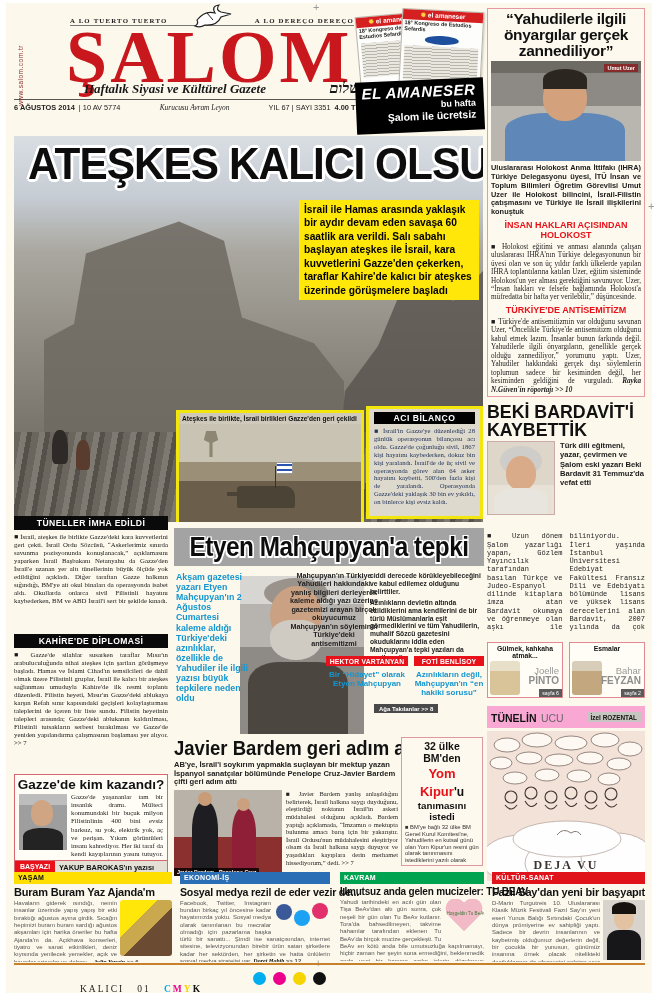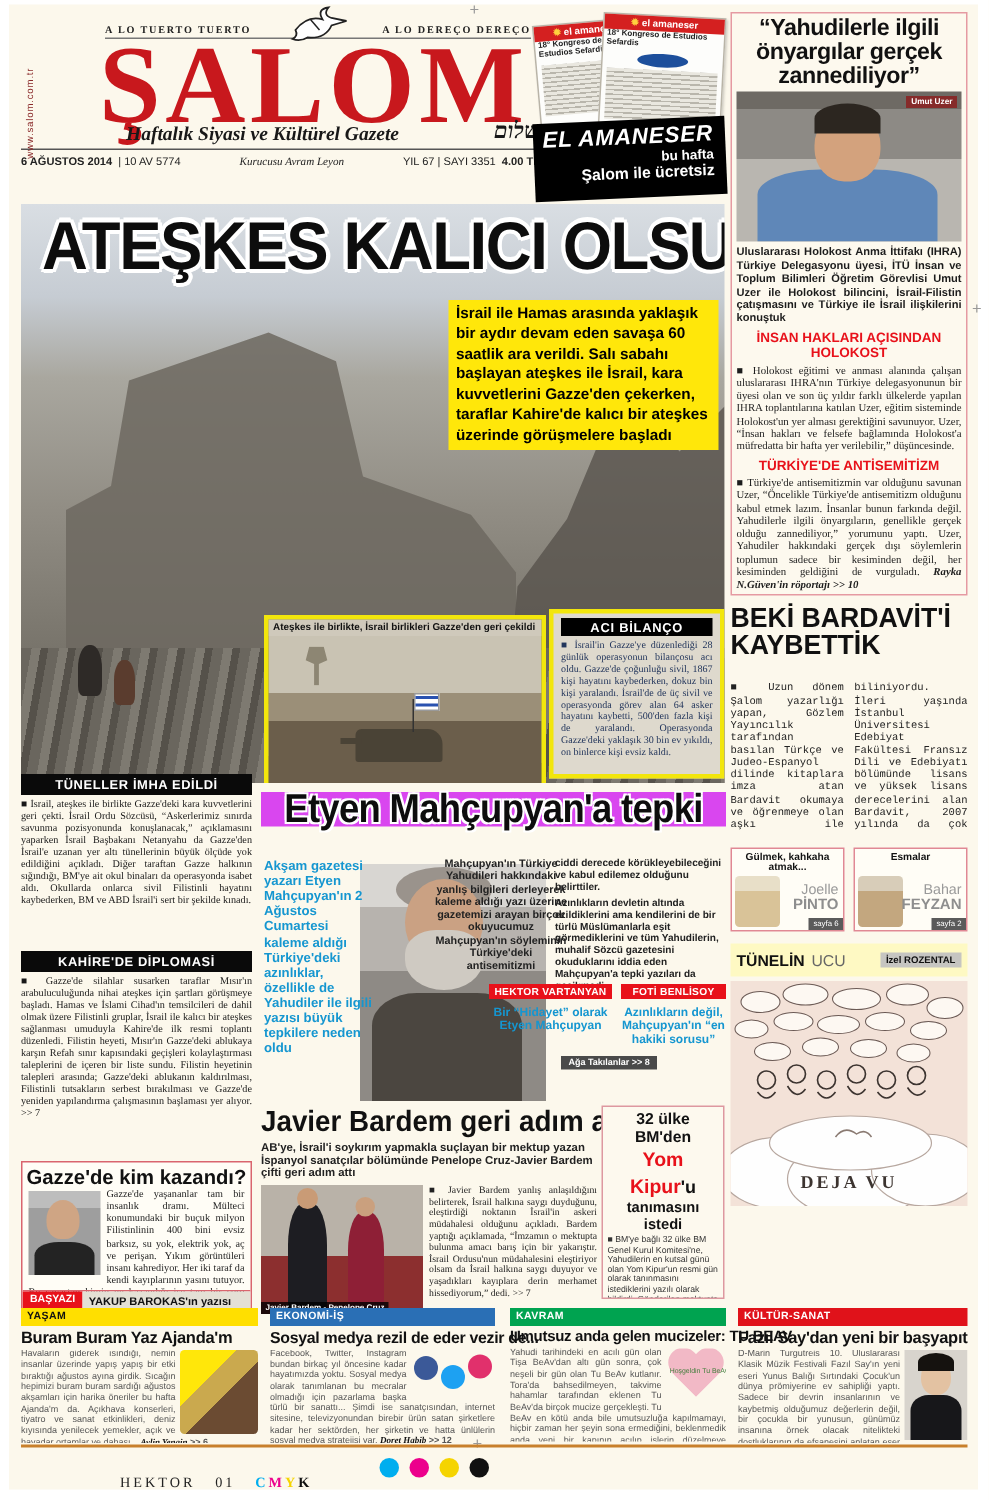--- a/index.html
+++ b/index.html
@@ -87,21 +87,21 @@
   .edit-photo{float:left;width:48px;height:56px;margin:1px 4px 1px 0;
      background:linear-gradient(180deg,#bdbdbd 0 20%,#9e9e9e 20% 100%);position:relative;}
   .edit-photo .head{position:absolute;left:12px;top:6px;width:22px;height:26px;border-radius:50% 50% 42% 42%;background:#cfa584;}
   .edit-photo .body{position:absolute;left:4px;bottom:0;width:40px;height:22px;border-radius:40% 40% 0 0;background:#232323;}
   .edit-strip{display:flex;margin-top:2px;border-top:1px solid #d9656e;}
   .basyazi{background:#e8111a;color:#fff;font-weight:bold;font-size:7px;padding:2px 5px;}
   .edit-by{background:#e4e0d5;color:#111;font-weight:bold;font-size:7.4px;padding:2px 4px;flex:1;}
 
   
   .mah{left:174px;top:528px;width:310px;height:206px;}
-  .mah-banner{background:#d946ef;height:23px;display:flex;align-items:center;justify-content:center;}
+  .mah-banner{background:#a3a3a3;height:38px;display:flex;align-items:center;justify-content:center;}
   .mah-banner span{font-weight:900;font-size:27px;transform:scaleX(.9);letter-spacing:-.5px;color:#0d0d0d;white-space:nowrap;
      text-shadow:-1.5px -1.5px 0 #fff,1.5px -1.5px 0 #fff,-1.5px 1.5px 0 #fff,1.5px 1.5px 0 #fff;}
   .mah-intro{position:absolute;left:2px;top:44px;width:72px;color:#1596d0;font-weight:bold;
      font-size:8.8px;line-height:1.15;text-align:left;}
   .mah-photo{position:absolute;left:66px;top:48px;width:124px;height:158px;
      background:linear-gradient(180deg,#d8d6d2 0 18%,#b7b3ae 18% 45%,#8e8a85 45% 100%);overflow:hidden;}
   .mah-photo .head{position:absolute;left:30px;top:10px;width:52px;height:58px;border-radius:50%;background:#caa183;}
   .mah-photo .hair{position:absolute;left:24px;top:2px;width:64px;height:30px;border-radius:50%;background:#9a938c;}
   .mah-photo .beard{position:absolute;left:30px;top:44px;width:52px;height:40px;border-radius:40% 40% 50% 50%;background:#cfcac2;}
   .mah-photo .vest{position:absolute;left:8px;top:86px;width:100px;height:72px;border-radius:30% 30% 0 0;background:#4b4640;}
@@ -167,21 +167,21 @@
      font-size:7px;line-height:1.18;text-align:justify;color:#222;}
   .colrow{display:flex;gap:6px;margin-top:6px;}
   .colbox{width:76px;height:56px;border:1px solid #e08894;background:#fffdf6;position:relative;
      box-sizing:border-box;overflow:hidden;}
   .cb-title{font-size:6.8px;font-weight:bold;text-align:center;line-height:1.05;padding-top:2px;}
   .cb-first{position:absolute;right:3px;top:22px;font-size:9.5px;color:#9a9a9a;}
   .cb-last{position:absolute;right:3px;top:32px;font-size:10px;font-weight:bold;color:#8e8e8e;}
   .cb-photo{position:absolute;left:2px;bottom:2px;width:30px;height:34px;
      background:linear-gradient(180deg,#d8cdb9 0 30%,#c3a77f 30% 100%);border-radius:3px;}
   .cb-page{position:absolute;right:0;bottom:0;background:#5a5a5a;color:#fff;font-size:5.2px;padding:1px 3px;}
-  .tun-bar{margin-top:8px;background:#fef9c3;display:flex;justify-content:space-between;align-items:center;
+  .tun-bar{margin-top:8px;background:#f9a8d4;display:flex;justify-content:space-between;align-items:center;
      padding:2px 4px;}
   .tun-t1{font-size:10.5px;font-weight:900;} .tun-t2{font-size:10.5px;color:#666;font-weight:400;}
   .tun-author{background:#c6c5c1;font-size:6.4px;font-weight:900;padding:1.5px 4px;}
   .cartoon{margin-top:3px;height:150px;background:#f3e2d8;position:relative;overflow:hidden;}
 
   
   .secbar{height:12px;font-size:7px;font-weight:900;letter-spacing:.3px;padding:1.5px 0 0 4px;box-sizing:border-box;}
   .bcol{position:absolute;top:0;}
   .b-head{font-weight:900;font-size:11px;margin:3px 0 2px;line-height:1;letter-spacing:-.2px;white-space:nowrap;}
   .b-text{font-size:6px;line-height:1.22;color:#555;text-align:justify;}
@@ -361,20 +361,28 @@
       </div>
       <div class="iv-lead">Uluslararası Holokost Anma İttifakı (IHRA) Türkiye Delegasyonu üyesi, İTÜ İnsan ve Toplum Bilimleri Öğretim Görevlisi Umut Uzer ile Holokost bilincini, İsrail-Filistin çatışmasını ve Türkiye ile İsrail ilişkilerini konuştuk</div>
       <div class="redhead">İNSAN HAKLARI AÇISINDAN HOLOKOST</div>
       <div class="iv-body">■ Holokost eğitimi ve anması alanında çalışan uluslararası IHRA'nın Türkiye delegasyonunun bir üyesi olan ve son üç yıldır farklı ülkelerde yapılan IHRA toplantılarına katılan Uzer, eğitim sisteminde Holokost'un yer alması gerektiğini savunuyor. Uzer, “İnsan hakları ve felsefe bağlamında Holokost'a müfredatta bir hafta yer verilebilir,” düşüncesinde.</div>
       <div class="redhead">TÜRKİYE'DE ANTİSEMİTİZM</div>
       <div class="iv-body"><span>■ Türkiye'de antisemitizmin var olduğunu savunan Uzer, “Öncelikle Türkiye'de antisemitizm olduğunu kabul etmek lazım. İnsanlar bunun farkında değil. Yahudilerle ilgili önyargıların, genellikle gerçek olduğu zannediliyor,” yorumunu yaptı. Uzer, Yahudiler hakkındaki gerçek dışı söylemlerin toplumun sadece bir kesiminden değil, her kesiminden geldiğini de vurguladı. </span><span class="iv-ref">Rayka N.Güven'in röportajı &gt;&gt; 10</span></div>
     </div>
 
     <div class="obit">
       <div class="obit-head">BEKİ BARDAVİT'İ KAYBETTİK</div>
+      <div class="obit-row">
+        <div class="obit-photo">
+          <div class="hair"></div>
+            <div class="face"></div>
+            <div class="blouse"></div>
+        </div>
+        <div class="obit-lead">Türk dili eğitmeni, yazar, çevirmen ve Şalom eski yazarı Beki Bardavit 31 Temmuz'da vefat etti</div>
+      </div>
       <div class="obit-body ovh" style="height:104px;">■ Uzun dönem Şalom yazarlığı yapan, Gözlem Yayıncılık tarafından basılan Türkçe ve Judeo-Espanyol dilinde kitaplara imza atan Bardavit okumaya ve öğrenmeye olan aşkı ile biliniyordu. İleri yaşında İstanbul Üniversitesi Edebiyat Fakültesi Fransız Dili ve Edebiyatı bölümünde lisans ve yüksek lisans derecelerini alan Bardavit, 2007 yılında da çok istediği İspanyol Dili ve Edebiyatı üzerine doktorasını elde etti. &gt;&gt; 4</div>
     </div>
 
     <div class="colrow">
       <div class="colbox">
         <div class="cb-title">Gülmek, kahkaha atmak...</div>
         <div class="cb-photo" style="background:linear-gradient(180deg,#e8dfc8 0 30%,#d9c398 30% 100%);"></div>
         <div class="cb-first">Joelle</div>
         <div class="cb-last">PİNTO</div>
         <div class="cb-page">sayfa 6</div>
@@ -473,17 +481,17 @@
   </div>
 
   <div class="abs orange-rule"></div>
   <div class="abs cmyk-dots">
     <i style="background: rgb(0, 174, 239);"></i>
     <i style="background: rgb(236, 0, 140);"></i>
     <i style="background: rgb(245, 212, 0);"></i>
     <i style="background: rgb(17, 17, 17);"></i>
   </div>
   <div class="abs imprint">
-    <span>HEKTOR</span>&nbsp;&nbsp;
+    <span>KALICI</span>&nbsp;&nbsp;
     <span>01</span>&nbsp;&nbsp;
     <b><span id="fc" style="color: rgb(0, 174, 239);">C</span><span id="fm" style="color: rgb(236, 0, 140);">M</span><span id="fy" style="color: rgb(245, 212, 0);">Y</span><span id="fk" style="color: rgb(17, 17, 17);">K</span></b>
   </div>
 </div>
 
 </body></html>

